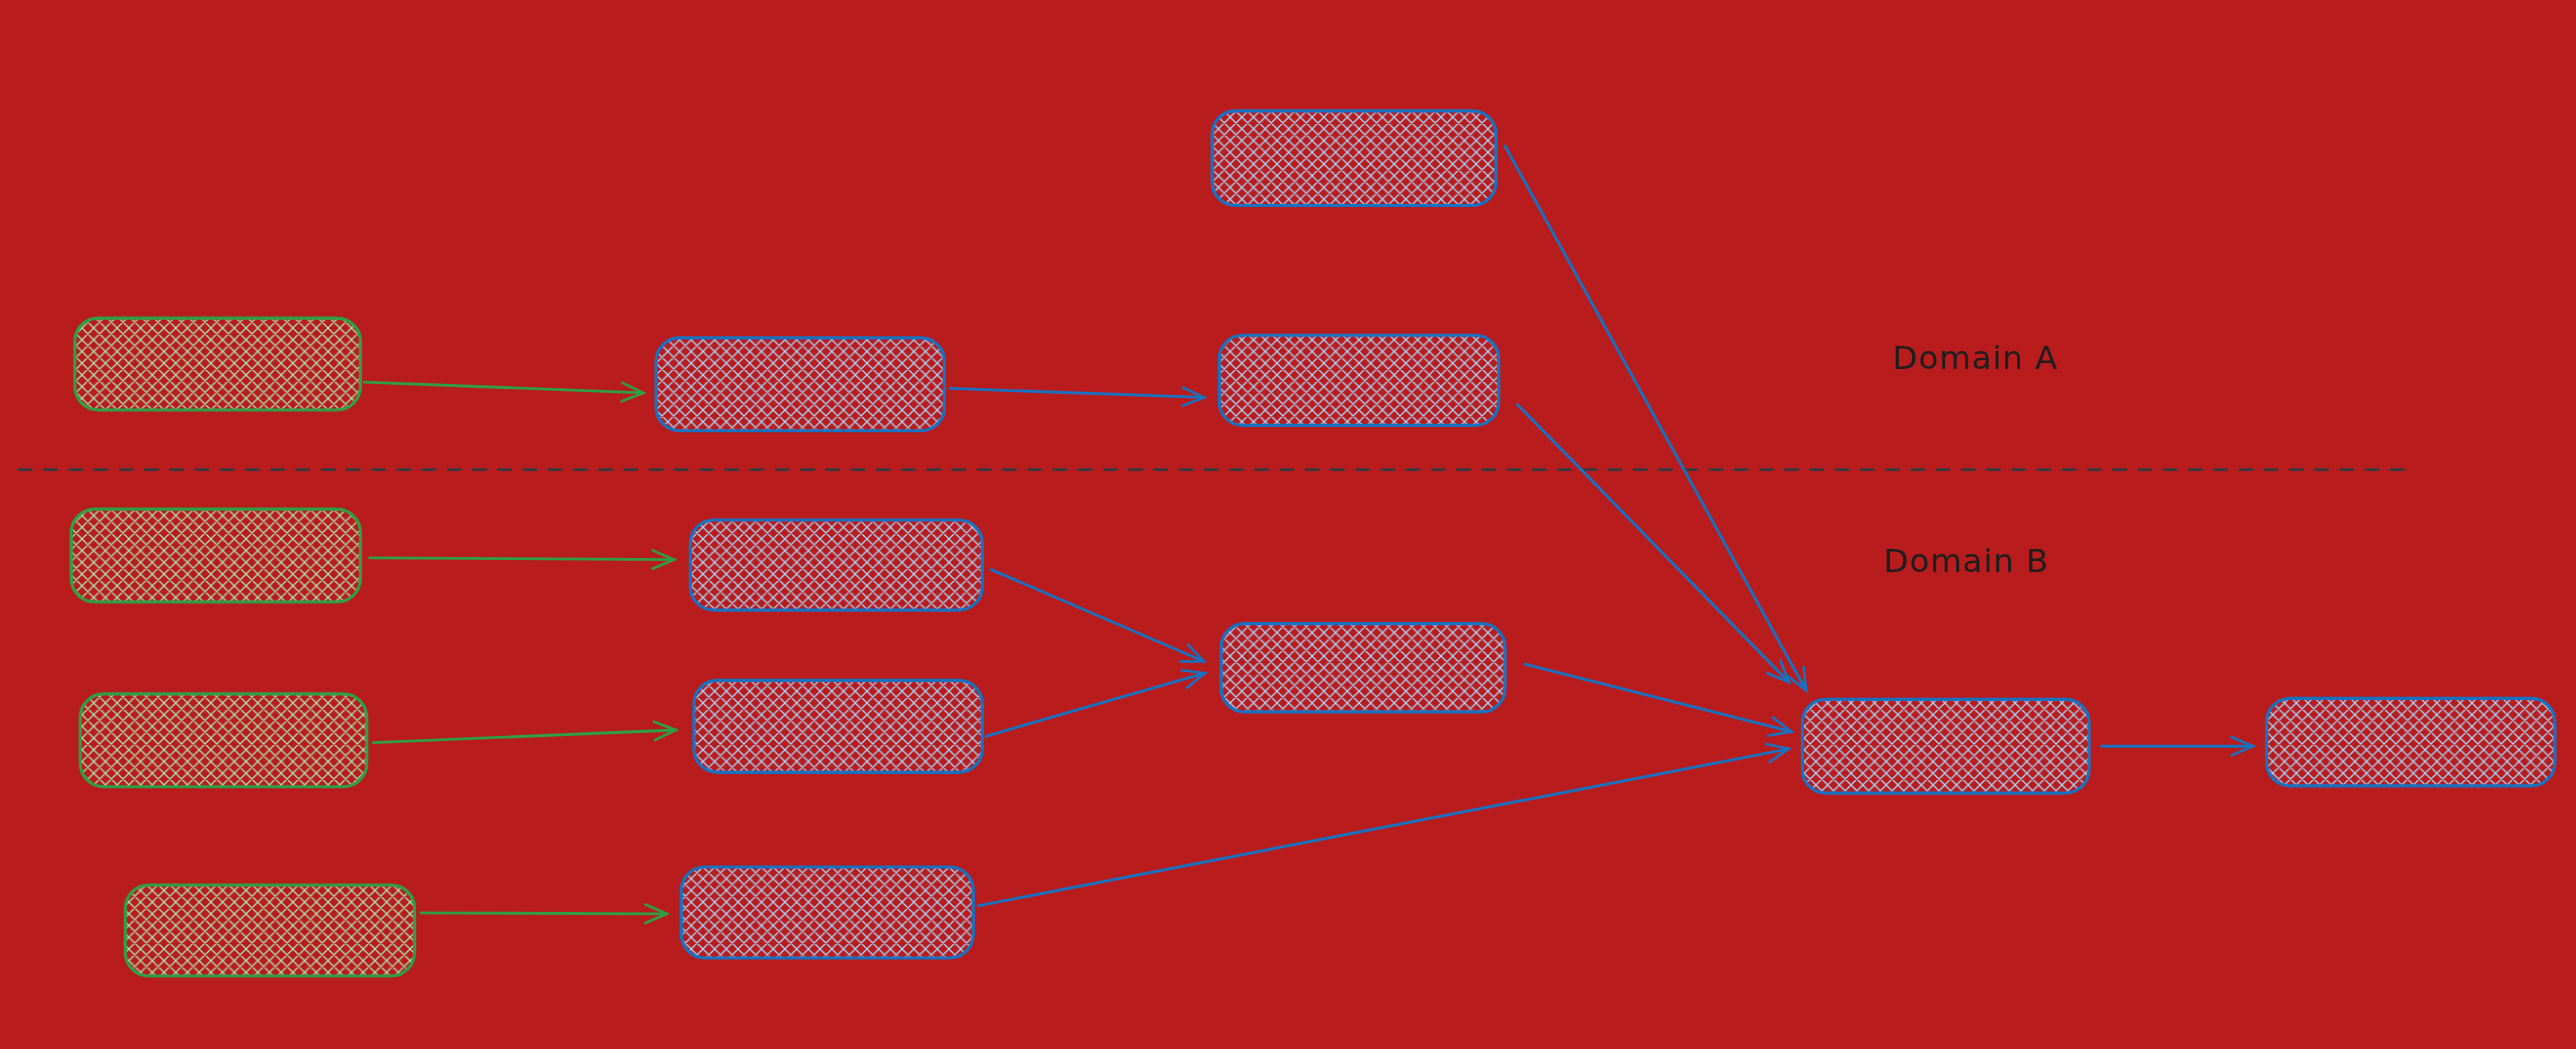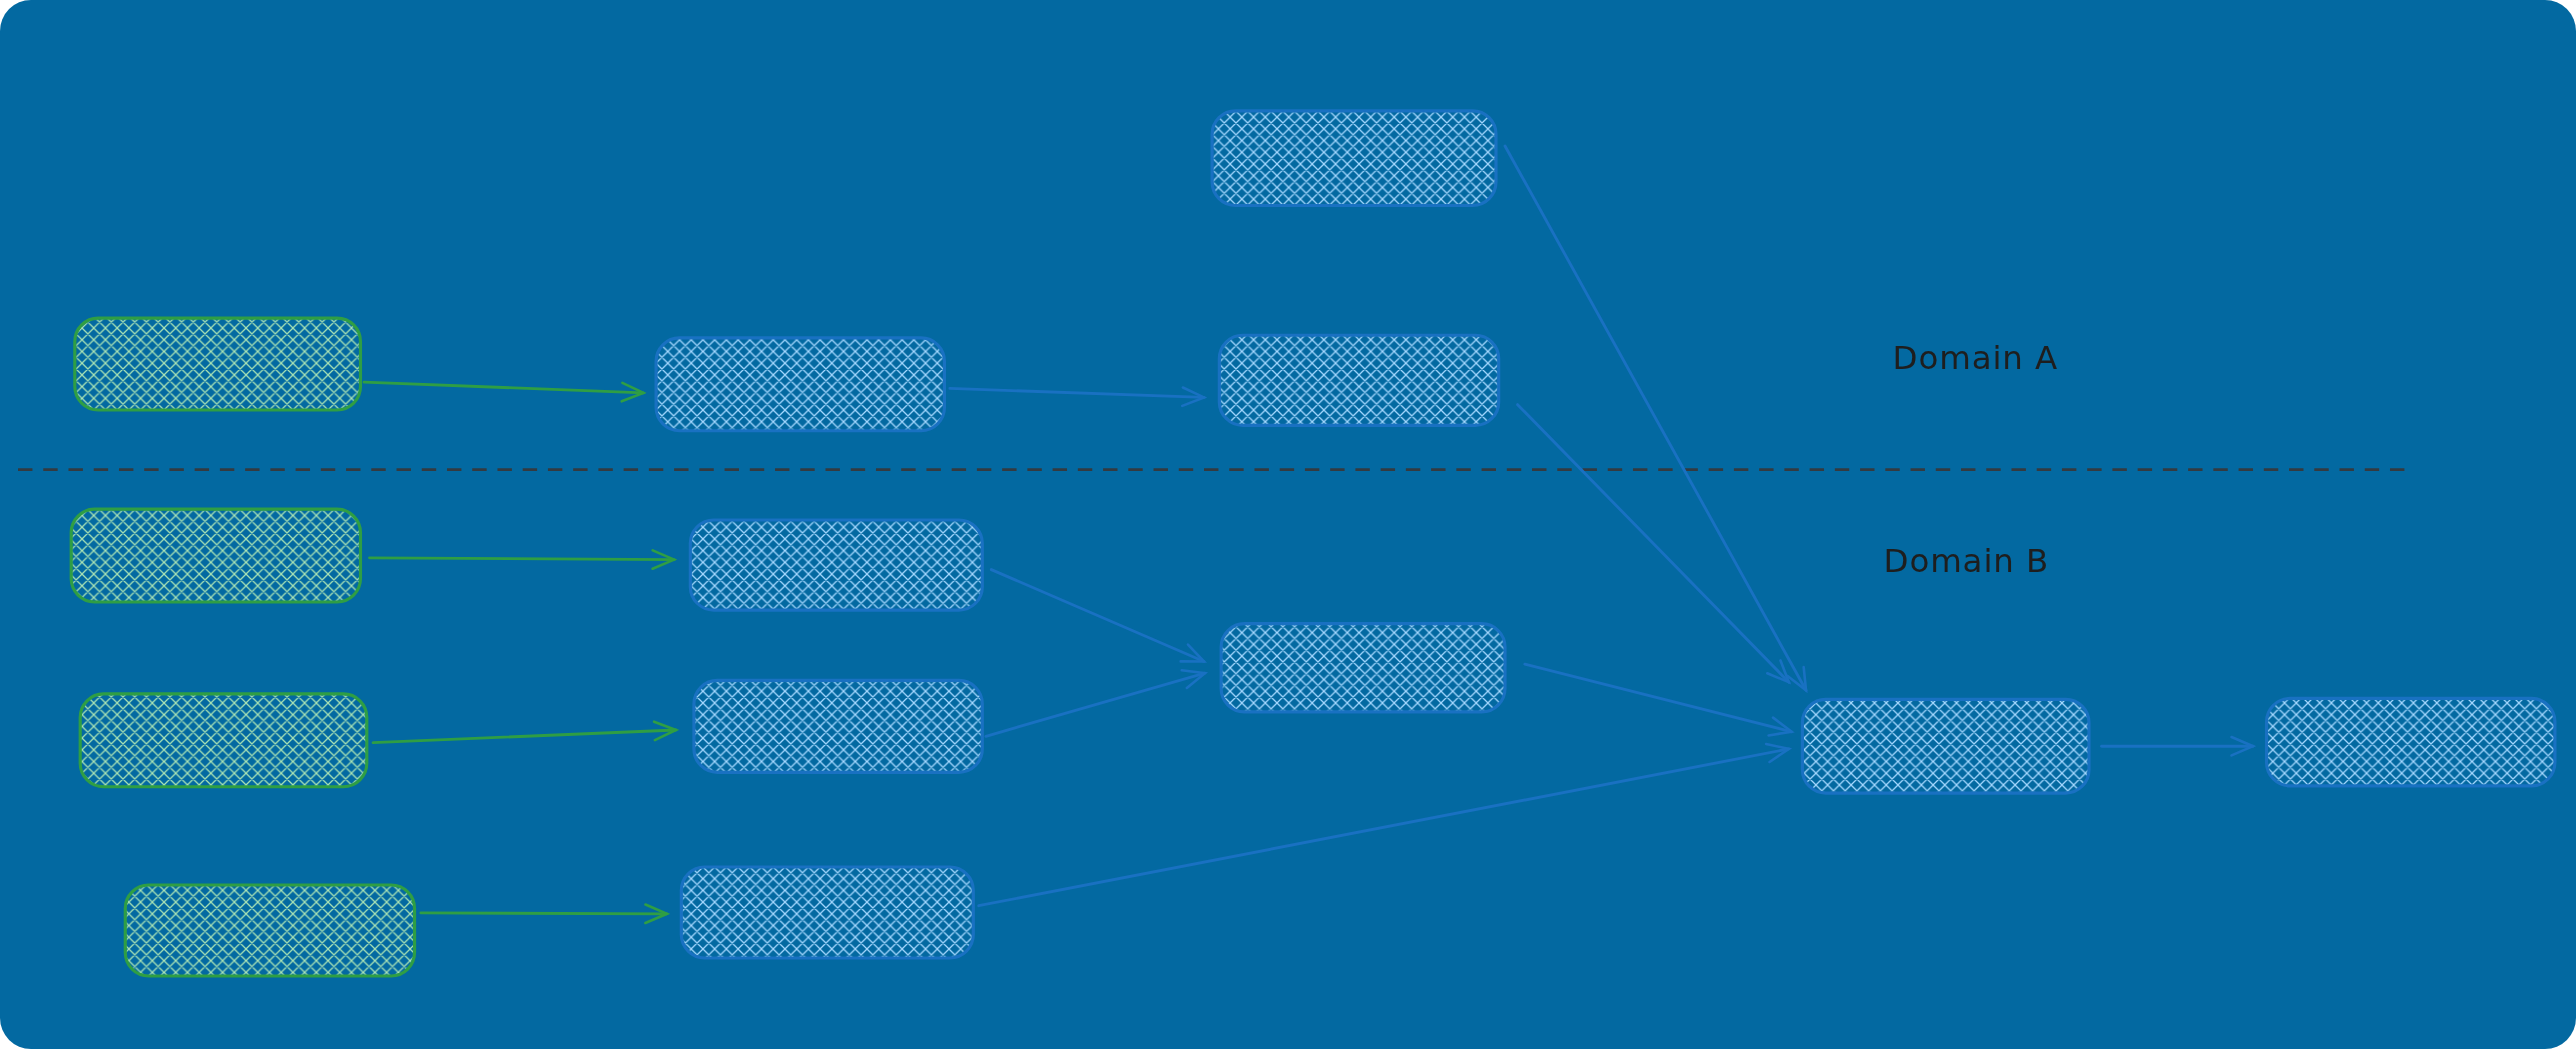--- a/index.html
+++ b/index.html
@@ -23,21 +23,21 @@
   }
   svg.diagram text {
     font-family: "DejaVu Sans", sans-serif;
     font-size: 36px;
     letter-spacing: 1px;
   }
 </style>
 </head>
 <body>
 
-<div class="stage" style="background: #0369a1; border-radius: 31px;">
+<div class="stage" style="background: #b91c1c;">
   <svg class="diagram" id="diagram" xmlns="http://www.w3.org/2000/svg" preserveAspectRatio="xMinYMin meet" viewBox="0 0 2858 1164">
     <defs>
       <pattern id="hatch-green" width="13" height="13" patternUnits="userSpaceOnUse">
         <path id="hatch-green-lines" d="M0 13 L13 0 M0 0 L13 13 M-3 3 L3 -3 M10 16 L16 10 M-3 10 L3 16 M10 -3 L16 3" fill="none" stroke-width="1.4" stroke="#a9e3b4"></path>
       </pattern>
       <pattern id="hatch-blue" width="13" height="13" patternUnits="userSpaceOnUse">
         <path id="hatch-blue-lines" d="M0 13 L13 0 M0 0 L13 13 M-3 3 L3 -3 M10 16 L16 10 M-3 10 L3 16 M10 -3 L16 3" fill="none" stroke-width="1.4" stroke="#a5d8ff"></path>
       </pattern>
       <marker id="arrow-green" viewBox="0 0 40 30" refX="36" refY="15" markerWidth="34" markerHeight="26" markerUnits="userSpaceOnUse" orient="auto-start-reverse">
         <path id="arrow-green-path" d="M8 3 L36 15 L8 27" fill="none" stroke-width="3.4" stroke-linecap="round" stroke="#2f9e44"></path>

